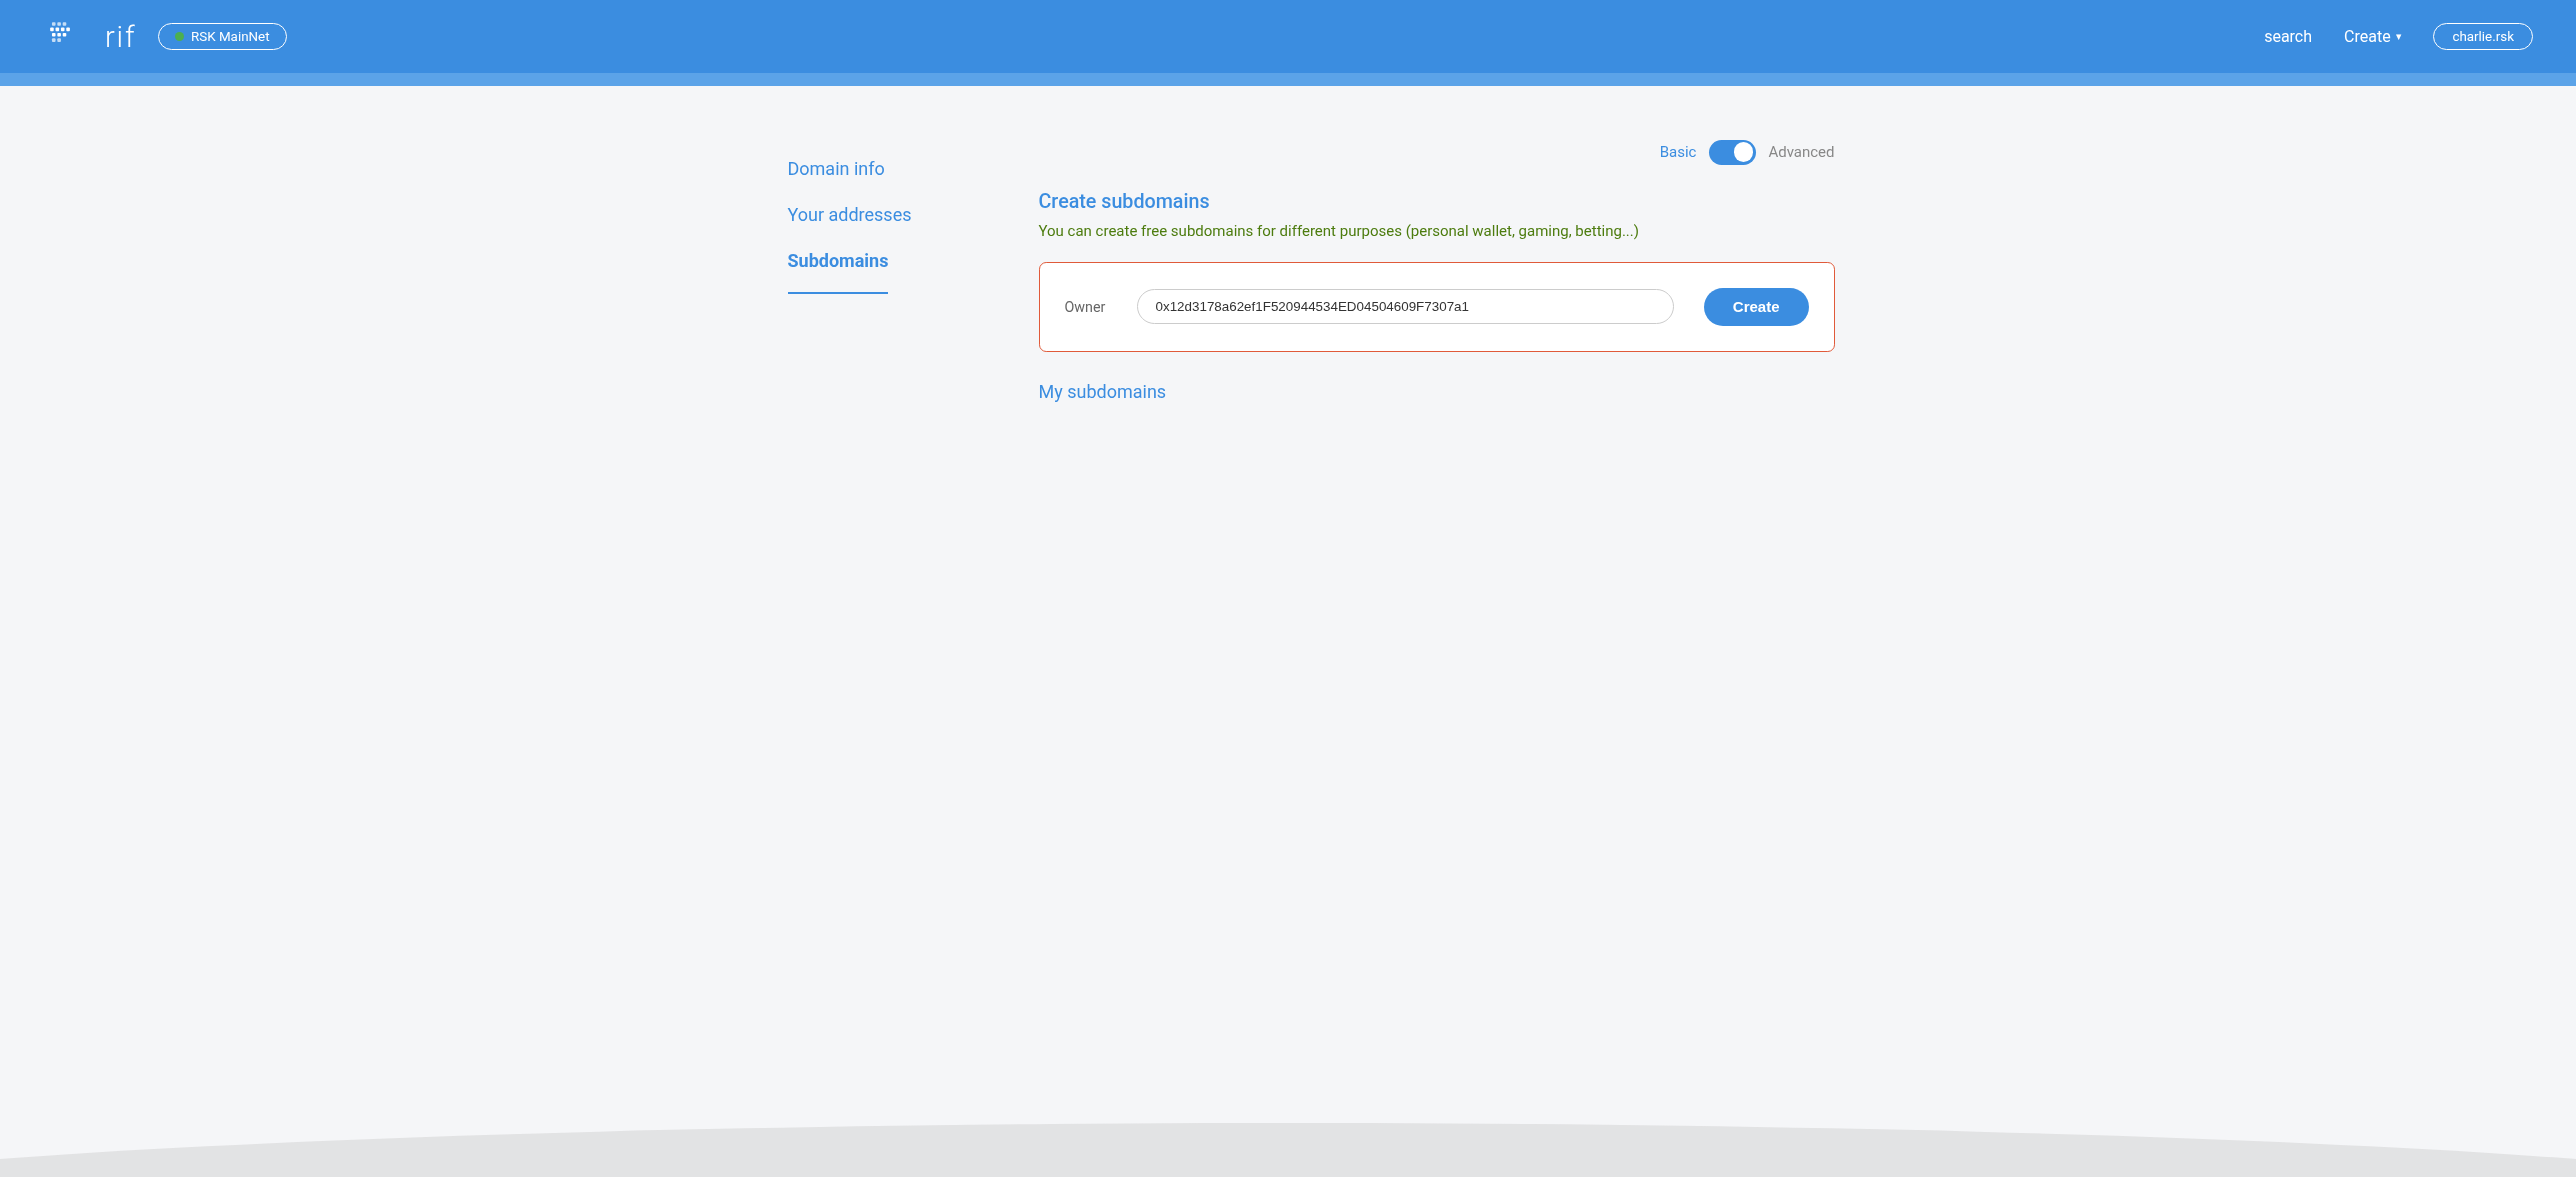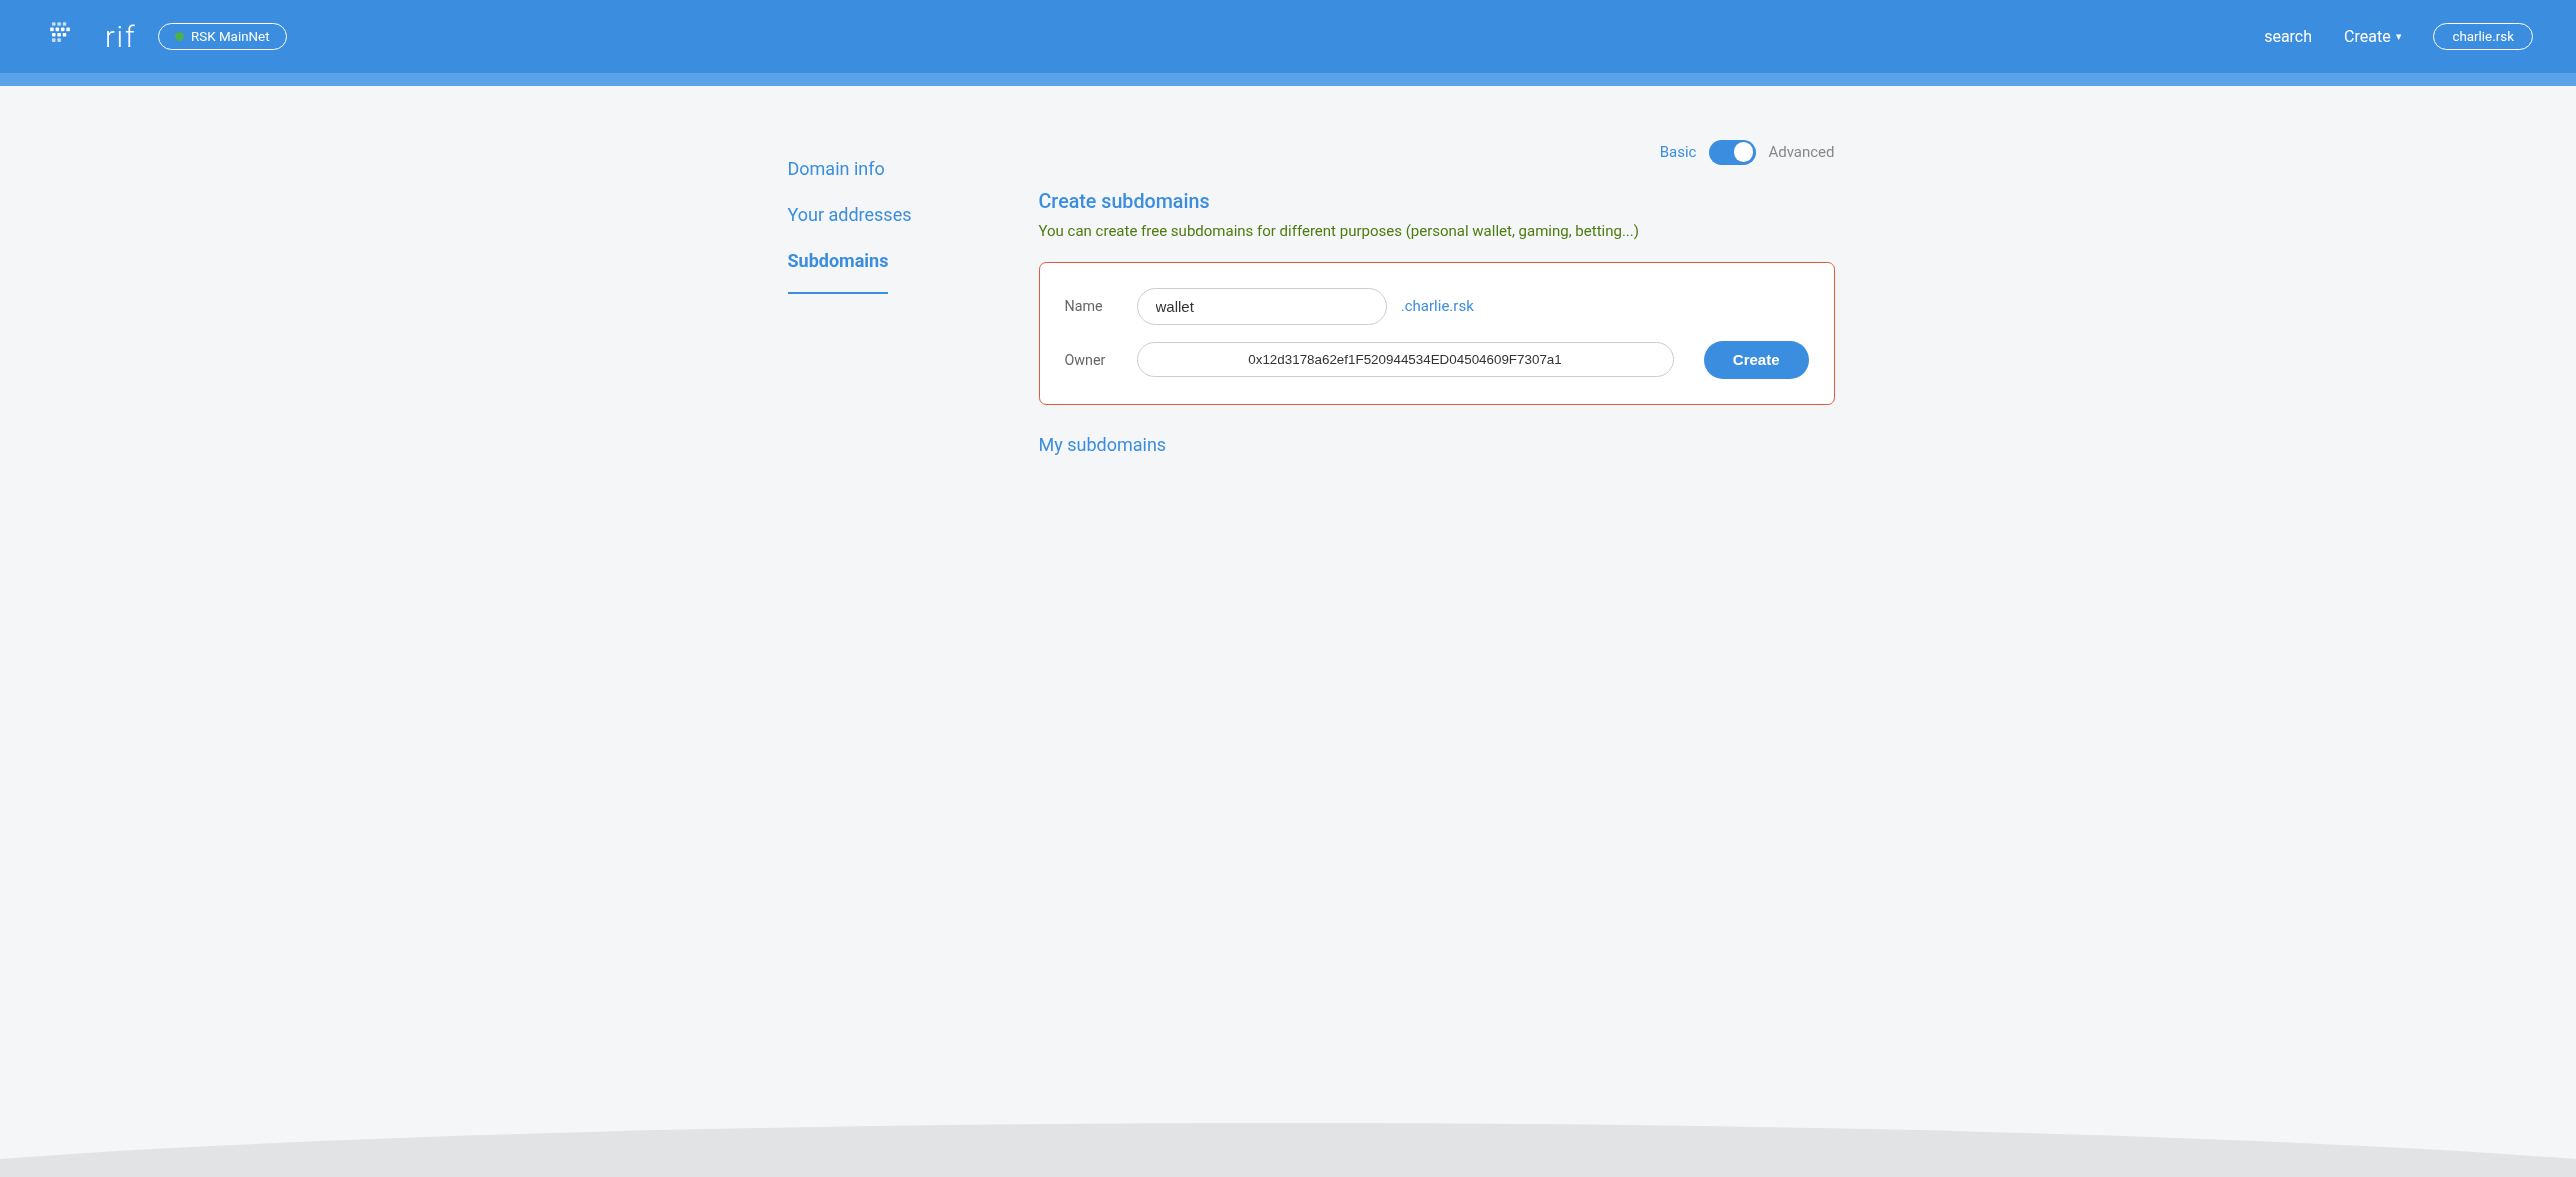--- a/index.html
+++ b/index.html
@@ -247,21 +247,20 @@
     }
 
     .owner-input {
       border: 1.8px solid #ccc;
       border-radius: 25px;
       padding: 9px 18px;
       font-size: 13.4px;
       width: 537px;
       outline: none;
       color: #333;
-      text-align: center;
     }
 
     .create-btn {
       background: #3b8de0;
       color: white;
       border: none;
       border-radius: 25px;
       padding: 10.7px 29px;
       font-size: 15px;
       font-weight: 600;
@@ -357,27 +356,20 @@
       <span class="toggle-label">Basic</span>
       <div class="toggle-switch"></div>
       <span class="toggle-label inactive">Advanced</span>
     </div>
 
     <h2 class="section-title">Create subdomains</h2>
     <p class="section-desc">You can create free subdomains for different purposes (personal wallet, gaming, betting...)</p>
 
     <div class="form-card">
 
-      <div class="form-row">
-        <label class="form-label">Name</label>
-        <div class="form-input-wrap">
-          <input type="text" class="name-input" value="wallet" style="">
-          <span class="domain-suffix">.charlie.rsk</span>
-        </div>
-      </div>
 
       <div class="form-row">
         <label class="form-label">Owner</label>
         <div class="form-input-wrap">
           <input type="text" class="owner-input" value="0x12d3178a62ef1F520944534ED04504609F7307a1" style="">
           <button class="create-btn">Create</button>
         </div>
       </div>
 
     </div>

